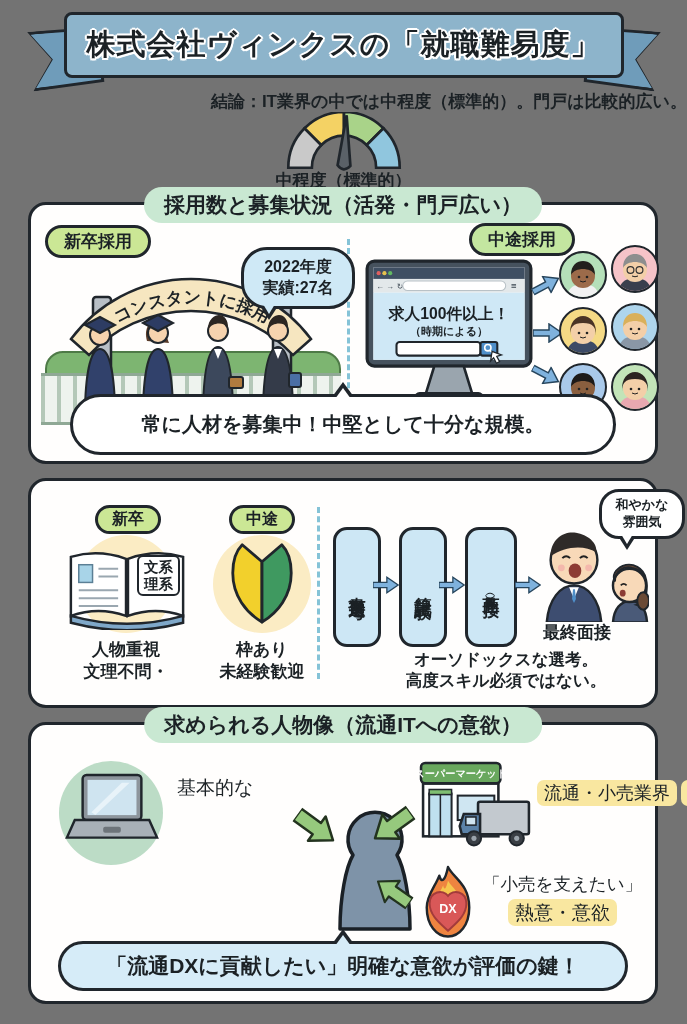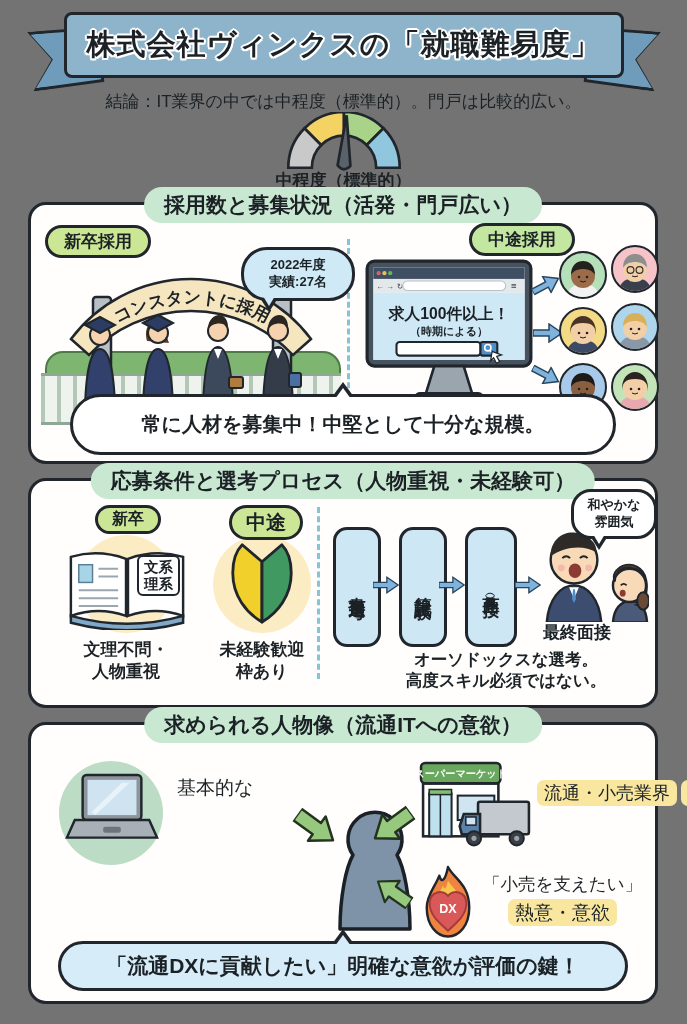--- a/index.html
+++ b/index.html
@@ -14,21 +14,21 @@
   .ribbon .tail.right{right:-34px;clip-path:polygon(0 4%,100% 0,70% 50%,100% 100%,0 96%);transform:rotate(6deg);}
   .ribbon .tail .fill{position:absolute;inset:3px;background:#6f9cba;}
   .ribbon .tail.left .fill{clip-path:polygon(0 0,100% 4%,100% 96%,0 100%,30% 50%);}
   .ribbon .tail.right .fill{clip-path:polygon(0 4%,100% 0,70% 50%,100% 100%,0 96%);}
   .ribbon .band{position:absolute;inset:0;background:#8db4cb;border:3.5px solid #20262c;border-radius:8px;
     display:flex;align-items:center;justify-content:center;}
   .ribbon .band .title{font-size:29px;font-weight:700;letter-spacing:1px;white-space:nowrap;}
   .outline-white{text-shadow:2px 0 0 #fff,-2px 0 0 #fff,0 2px 0 #fff,0 -2px 0 #fff,
     1.5px 1.5px 0 #fff,-1.5px 1.5px 0 #fff,1.5px -1.5px 0 #fff,-1.5px -1.5px 0 #fff;}
 
-  .conclusion{position:absolute;top:90px;left:0;width:100%;text-align:center;font-size:17px;font-weight:400;}
+  .conclusion{position:absolute;top:90px;left:0;width:100%;text-align:right;font-size:17px;font-weight:700;}
 
   .gauge{position:absolute;top:112px;left:50%;transform:translateX(-50%);}
   .gauge-label{position:absolute;top:169px;left:0;width:100%;text-align:center;font-size:17px;font-weight:700;}
 
   
   .sec{position:absolute;left:28px;width:624px;background:#fffefd;border:3.5px solid #20262c;border-radius:18px;}
   .sec1{top:202px;height:256px;}
   .sec2{top:478px;height:224px;}
   .sec3{top:722px;height:276px;}
   .sec-title{position:absolute;top:-18px;left:50%;transform:translateX(-50%);background:#c9e8d2;
@@ -150,21 +150,21 @@
       <g>
         <path d="M224,150 C225,112 230,90 239,90 C248,90 253,112 254,150 Z" fill="#343b49" stroke="#20262c" stroke-width="2"></path>
         <polygon points="235,92 243,92 239,102" fill="#fff"></polygon>
         <circle cx="239" cy="74" r="10" fill="#f6d3ae" stroke="#20262c" stroke-width="2"></circle>
         <path d="M229,72 C229,62 236,58 240,58 C246,58 249,64 249,70 C243,64 233,66 229,72 Z" fill="#2c2622"></path>
         <rect x="250" y="116" width="12" height="14" rx="2" fill="#4a6fa5" stroke="#20262c" stroke-width="2"></rect>
       </g>
     </svg>
 
     <div class="bubble tail-dl" style="--bg:#cfe9f6;left:210px;top:42px;width:96px;border-radius:26px;
-         padding:7px 6px;font-size:13px;text-align:center;line-height:1.3;background:#cfe9f6;">
+         padding:7px 6px;font-size:16px;text-align:center;line-height:1.3;background:#cfe9f6;">
       <div>2022年度</div>
       <div>実績:27名</div>
     </div>
 
     <div class="divider" style="left:316px;top:34px;height:176px;"></div>
 
     <svg class="monitor-svg" viewBox="0 0 160 145">
       <rect x="2" y="2" width="156" height="100" rx="7" fill="#46525e" stroke="#20262c" stroke-width="3"></rect>
       <rect x="8" y="8" width="144" height="88" fill="#ffffff"></rect>
       <rect x="8" y="8" width="144" height="11" fill="#3f4f63"></rect>
@@ -251,51 +251,50 @@
           <circle cx="26" cy="24" r="1.3" fill="#222"></circle>
           <path d="M19,28 Q22,30 25,28" stroke="#222" stroke-width="1" fill="none"></path>
         </svg></div>
 
     <div class="bubble round tail-up" style="--bg:#fff;left:50%;transform:translateX(-50%);bottom:6px;width:540px;padding:14px 0;font-size:20px;">
       <span>常に人材を募集中！中堅として十分な規模。</span>
     </div>
   </div>
 
   <div class="sec sec2">
-    <div class="sec-title">応募条件と選考プロセス（人物重視・未経験可）</div>
 
     <div class="pill" style="left:64px;top:24px;font-size:16px;padding:1px 14px;">新卒</div>
-    <div class="pill" style="left:198px;top:24px;font-size:20px;padding:1px 14px;">中途</div>
+    <div class="pill" style="left:198px;top:24px;font-size:16px;padding:1px 14px;">中途</div>
 
     <div class="ycircle" style="left:46px;top:54px;"></div>
     <div class="ycircle" style="left:182px;top:54px;"></div>
 
     <svg class="abs" style="left:32px;top:66px;width:128px;z-index:2;" viewBox="0 0 130 84">
       <path d="M8,70 Q65,86 122,70 L122,77 Q65,92 8,77 Z" fill="#7fa8c9" stroke="#20262c" stroke-width="2.5"></path>
       <path d="M8,10 Q36,2 64,12 L64,70 Q36,60 8,70 Z" fill="#fff" stroke="#20262c" stroke-width="2.5"></path>
       <path d="M122,10 Q94,2 66,12 L66,70 Q94,60 122,70 Z" fill="#fff" stroke="#20262c" stroke-width="2.5"></path>
       <rect x="16" y="18" width="14" height="18" fill="#a8d4e8" stroke="#5b7f95" stroke-width="1.5"></rect>
       <path d="M36,22 h20 M36,30 h20 M16,44 h40 M16,52 h40 M16,60 h40" stroke="#9aa7b0" stroke-width="2" fill="none"></path>
     </svg>
     <div class="booktext" style="left:106px;top:74px;">
       <div>文系</div>
       <div>理系</div>
     </div>
     <div class="icon-caption" style="left:10px;top:158px;width:170px;">
+      <div>人物重視</div>
       <div>文理不問・</div>
-      <div>人物重視</div>
     </div>
 
     <svg class="abs" style="left:198px;top:60px;width:66px;z-index:2;" viewBox="0 0 70 88">
       <path d="M35,22 L14,4 C8,10 4,20 4,34 C4,58 18,76 35,86 Z" fill="#f2d02c" stroke="#20262c" stroke-width="3" stroke-linejoin="round"></path>
       <path d="M35,22 L56,4 C62,10 66,20 66,34 C66,58 52,76 35,86 Z" fill="#3f9960" stroke="#20262c" stroke-width="3" stroke-linejoin="round"></path>
     </svg>
     <div class="icon-caption" style="left:146px;top:158px;width:170px;">
+      <div>枠あり</div>
       <div>未経験歓迎</div>
-      <div>枠あり</div>
     </div>
 
     <div class="divider" style="left:286px;top:26px;height:172px;"></div>
 
     <div class="vbox" style="left:302px;top:46px;">書類選考</div>
     <svg class="arrow-blue" style="left:342px;top:94px;width:26px;" viewBox="0 0 30 20">
       <polygon points="0,7 16,7 16,1 29,10 16,19 16,13 0,13" fill="#7fb2dd" stroke="#27455c" stroke-width="1.5"></polygon>
       </svg>
     <div class="vbox" style="left:368px;top:46px;">筆記試験</div>
     <svg class="arrow-blue" style="left:408px;top:94px;width:26px;" viewBox="0 0 30 20">
@@ -321,21 +320,21 @@
         <circle cx="53" cy="44" r="3.5" fill="#f4b8ac"></circle>
       <path d="M78,100 C79,86 86,78 96,78 C106,78 112,86 113,100 Z" fill="#4a5a78" stroke="#20262c" stroke-width="2.5"></path>
       <circle cx="95" cy="62" r="17" fill="#f8d9b8" stroke="#20262c" stroke-width="2.5"></circle>
       <path d="M80,58 C80,46 90,42 98,44 C108,46 113,54 112,64 C112,74 108,80 102,82 L108,84 C112,76 114,64 112,56 C110,44 98,38 88,42 C80,46 77,52 80,58 Z" fill="#6b4a35" stroke="#20262c" stroke-width="2"></path>
       <ellipse cx="109" cy="78" rx="6" ry="9" fill="#6b4a35" stroke="#20262c" stroke-width="2"></ellipse>
       <path d="M86,62 q3,-3 6,0" stroke="#222" stroke-width="1.8" fill="none"></path>
       <ellipse cx="88" cy="70" rx="3" ry="3.5" fill="#8c3b34"></ellipse>
     </svg>
     <div class="final-label outline-white" style="left:512px;top:140px;">最終面接</div>
 
-    <div class="bubble tail-dl" style="--bg:#fff;left:540px;top:8px;width:72px;border-radius:20px;padding:5px 4px;
+    <div class="bubble tail-dl" style="--bg:#fff;left:568px;top:8px;width:72px;border-radius:20px;padding:5px 4px;
          font-size:13px;text-align:center;line-height:1.3;">
       <div>和やかな</div>
       <div>雰囲気</div>
     </div>
 
     <div class="icon-caption" style="left:330px;top:168px;width:290px;font-size:16.5px;">
       <div>オーソドックスな選考。</div>
       <div>高度スキル必須ではない。</div>
     </div>
   </div>

